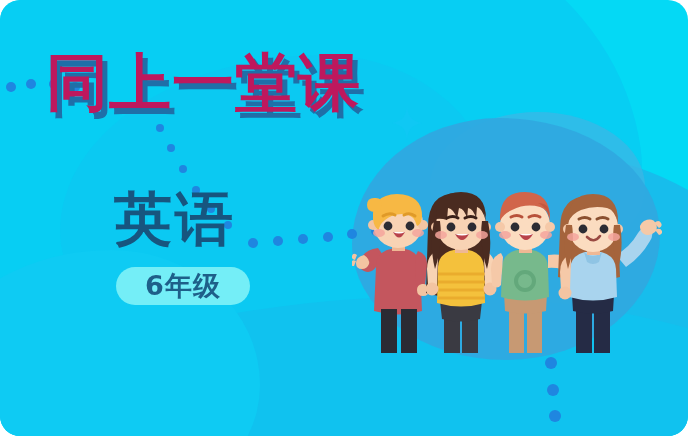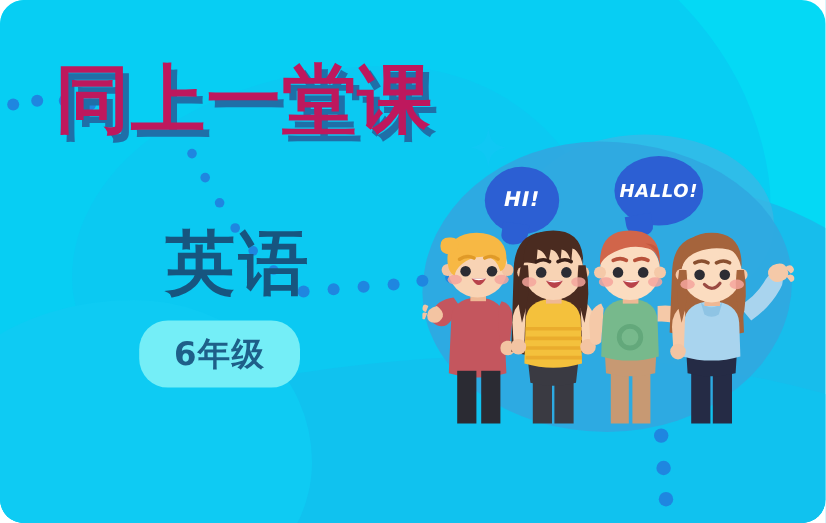--- a/index.html
+++ b/index.html
@@ -81,25 +81,24 @@
     white-space:nowrap;
     font-family:"DejaVu Sans","Liberation Sans",sans-serif;
   }
   .sub-title{
     position:absolute;left:114px;top:190px;
     font-size:58px;line-height:1;font-weight:bold;
     color:#17557F;
     letter-spacing:3px;
     white-space:nowrap;
     font-family:"DejaVu Sans","Liberation Sans",sans-serif;
-    margin-left:24px;
   }
   .grade-badge{
     position:absolute;left:116px;top:267px;
-    width:134px;height:56px;border-radius:24px;
+    width:134px;height:38px;border-radius:24px;
     background:#74EEF7;
     display:flex;align-items:center;justify-content:center;
   }
   .grade-badge span{
     font-size:27px;font-weight:bold;color:#1E5F89;letter-spacing:1px;
     font-family:"DejaVu Sans","Liberation Sans",sans-serif;
   }
 
   
   .bubble{
@@ -175,28 +174,20 @@
     </div>
 
   <div class="title-wrap">
     <div class="main-title">同上一堂课</div>
     <div class="sub-title">英语</div>
     <div class="grade-badge">
       <span>6年级</span>
     </div>
   </div>
 
-  <div class="bubble" id="bubble-hi">
-    <span>HI!</span>
-    <i class="tail"></i>
-  </div>
-  <div class="bubble" id="bubble-hallo">
-    <span>HALLO!</span>
-    <i class="tail"></i>
-  </div>
 
   <div class="kids">
     <svg viewBox="0 0 310 175" xmlns="http://www.w3.org/2000/svg">
       <defs>
         <clipPath id="clipBottom">
             <rect x="0" y="0" width="310" height="168"></rect>
           </clipPath>
       </defs>
       <g clip-path="url(#clipBottom)">
 

